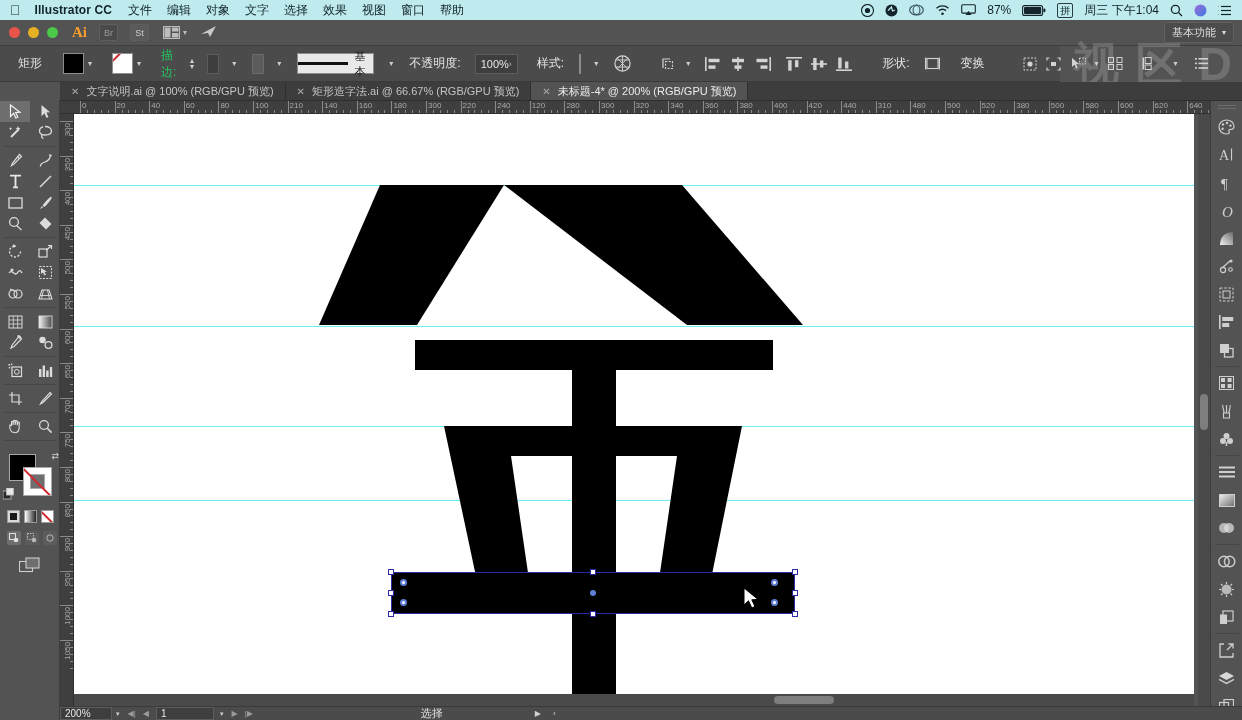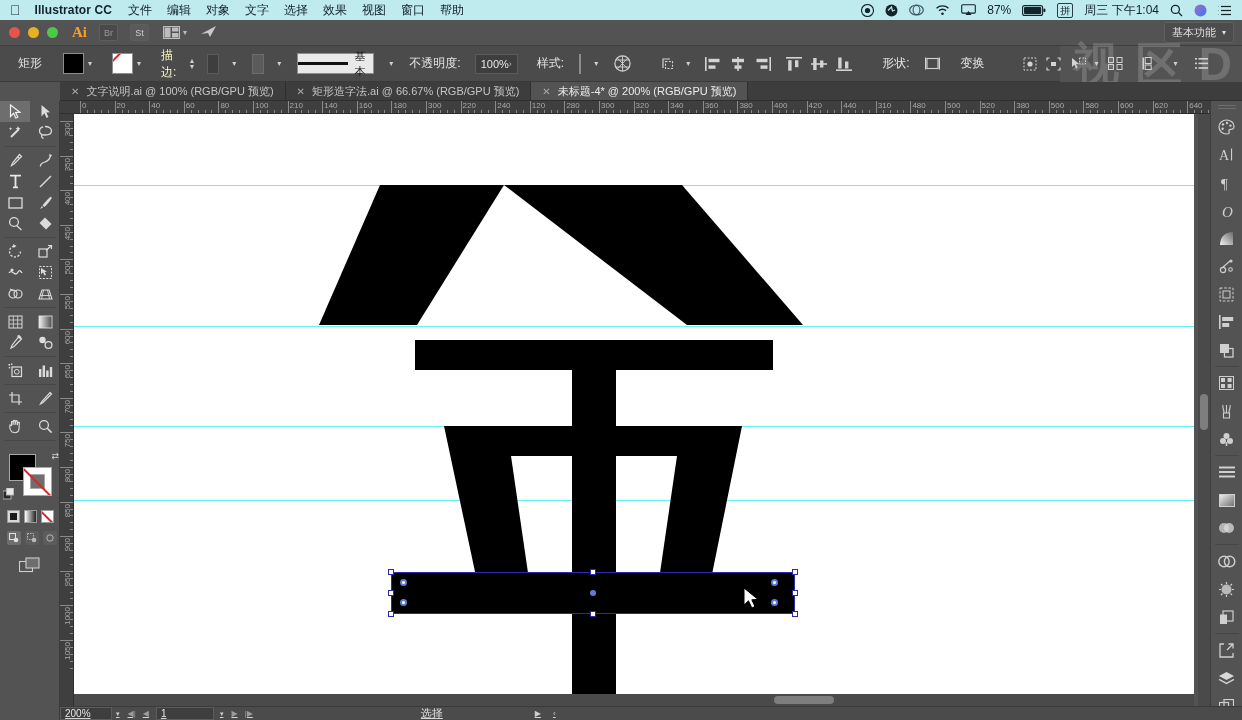--- a/index.html
+++ b/index.html
@@ -78,21 +78,21 @@
   }
   .grip { width:7px; height:22px; margin:0 5px 0 4px;
     background:repeating-linear-gradient(to right,#6d6d6d 0 1px,transparent 1px 3px); }
   .ctl-label { font-size:12px; color:#e2e2e2; margin-right:12px; white-space:nowrap; }
   .swatch-wrap { display:flex; align-items:center; margin-right:4px; }
   .swatch { width:21px; height:21px; border:1px solid #8d8d8d; background:#000; }
   .swatch.none { background:#fff; position:relative; overflow:hidden; }
   .swatch.none:after{ content:""; position:absolute; left:-3px; top:50%; width:32px; height:2px;
     background:#d1282e; transform:rotate(-45deg) translateY(-50%); transform-origin:left center;}
   .caret { font-size:8px; color:#cfcfcf; margin:0 7px 0 4px; }
-  .stroke-label { font-size:12px; color:#fef9c3; margin-right:3px; }
+  .stroke-label { font-size:12px; color:#22c55e; margin-right:3px; }
   .stepper { display:flex; flex-direction:column; gap:0; margin-right:3px; color:#cdcdcd; line-height:6px; font-size:7px;}
   .field {
     height:20px; background:#3e3e3e; border:1px solid #5c5c5c;
     display:flex; align-items:center; padding:0 5px; font-size:11px; color:#dcdcdc;
   }
   .field.w-wide { width:112px; }
   .field.flat { background:#5b5b5b; border-color:#6b6b6b; width:120px; }
   .profile-box {
     width:115px; height:21px; background:#e9e9e9; border:1px solid #8d8d8d;
     display:flex; align-items:center; justify-content:center; gap:6px;
@@ -200,21 +200,21 @@
   
   .vscroll { position:absolute; top:114px; right:32px; width:12px; height:592px; background:#4a4a4a; }
   .vscroll .thumb { position:absolute; top:280px; left:2px; width:8px; height:36px; background:#7e7e7e; border-radius:4px; }
   .hscroll { position:absolute; bottom:14px; left:74px; width:1120px; height:12px; background:#4a4a4a; }
   .hscroll .thumb { position:absolute; left:700px; top:2px; width:60px; height:8px; background:#7e7e7e; border-radius:4px; }
 
   
   .statusbar {
     position:absolute; bottom:0; left:60px; width:1182px; height:14px;
     background:#4b4b4b; display:flex; align-items:center;
-    font-size:10px; color:#d2d2d2; border-top:1px solid #3a3a3a;text-decoration:underline;
+    font-size:10px; color:#d2d2d2; border-top:1px solid #3a3a3a;
   }
   .sb-zoom { width:52px; height:13px; background:#3e3e3e; border:1px solid #5c5c5c;
     display:flex; align-items:center; padding-left:4px; color:#e5e5e5; }
   .sb-caret { margin:0 8px 0 4px; font-size:7px; color:#cfcfcf; }
   .sb-nav { display:flex; align-items:center; gap:7px; color:#9b9b9b; font-size:8px; }
   .sb-page { width:58px; height:13px; background:#3e3e3e; border:1px solid #5c5c5c;
     display:flex; align-items:center; padding-left:4px; color:#e5e5e5; margin:0 2px; }
   .sb-status { margin-left:168px; font-size:11px; color:#e3e3e3; }
   .sb-end { margin-left:92px; display:flex; gap:12px; color:#cfcfcf; font-size:8px; }
 </style>

